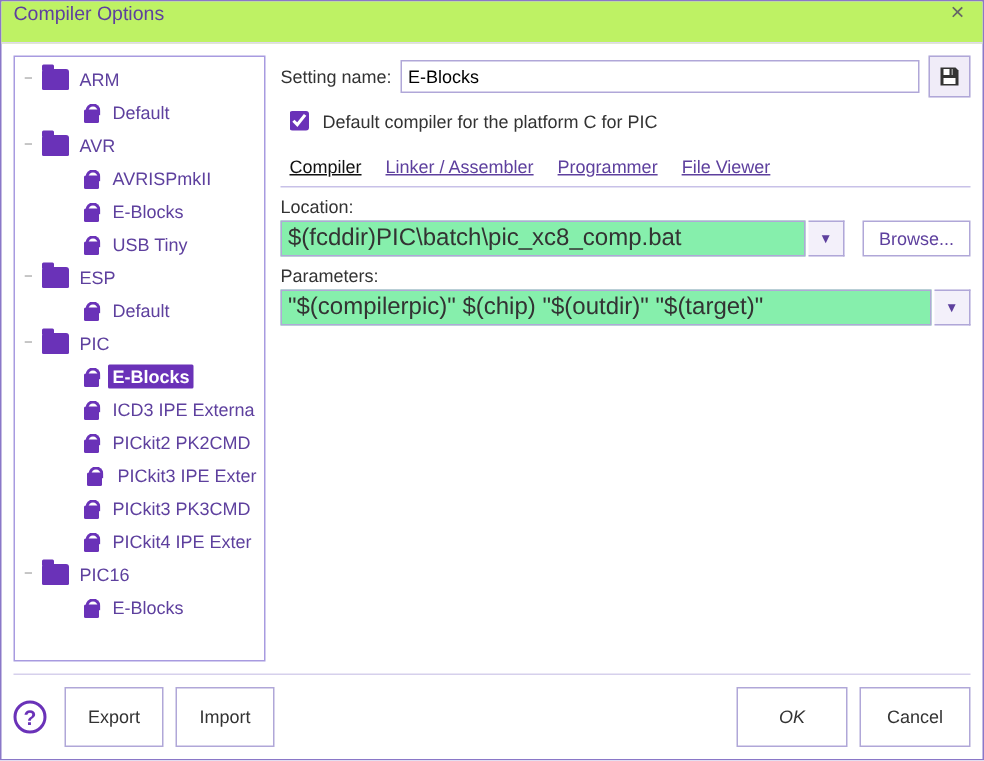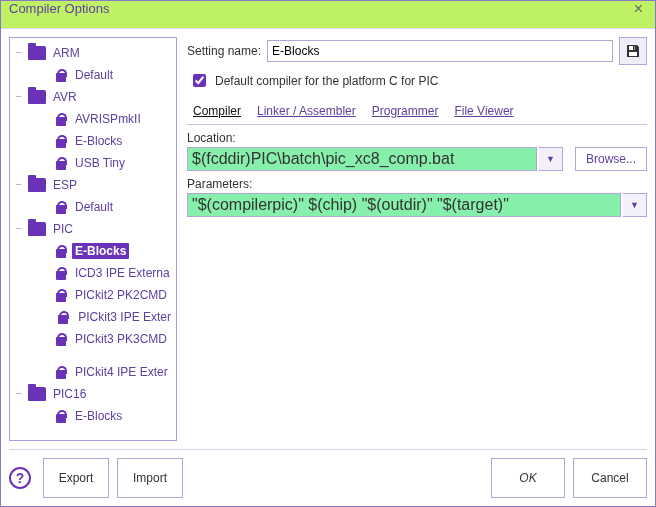--- a/index.html
+++ b/index.html
@@ -318,21 +318,21 @@
         <div class="tree-node" style="padding-left: 12px; justify-content: space-between;">
           <span class="exp empty"></span>
           <span class="lock-icon"></span>
           <span class="tree-label">PICkit3 IPE Exter</span>
         </div>
         <div class="tree-node" style="padding-left: 12px;">
           <span class="exp empty"></span>
           <span class="lock-icon"></span>
           <span class="tree-label">PICkit3 PK3CMD</span>
         </div>
-        <div class="tree-node" style="padding-left: 12px; margin-top: 11px;">
+        <div class="tree-node" style="padding-left: 12px;">
           <span class="exp empty"></span>
           <span class="lock-icon"></span>
           <span class="tree-label">PICkit4 IPE Exter</span>
         </div>
         <div class="tree-node" style="padding-left: 0px;">
           <span class="exp">−</span>
           <span class="folder-icon"></span>
           <span class="tree-label">PIC16</span>
         </div>
         <div class="tree-node" style="padding-left: 12px;">

